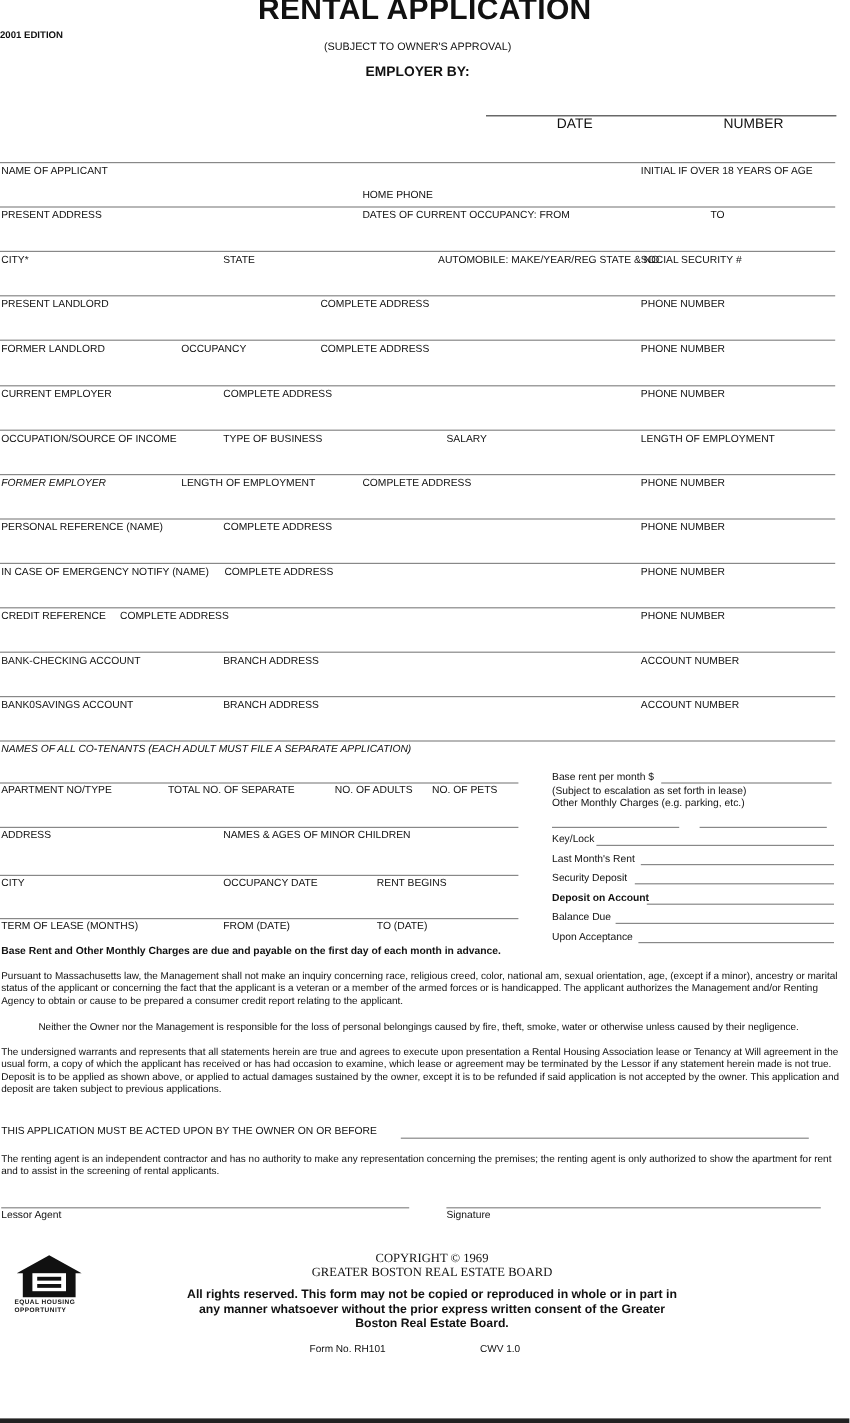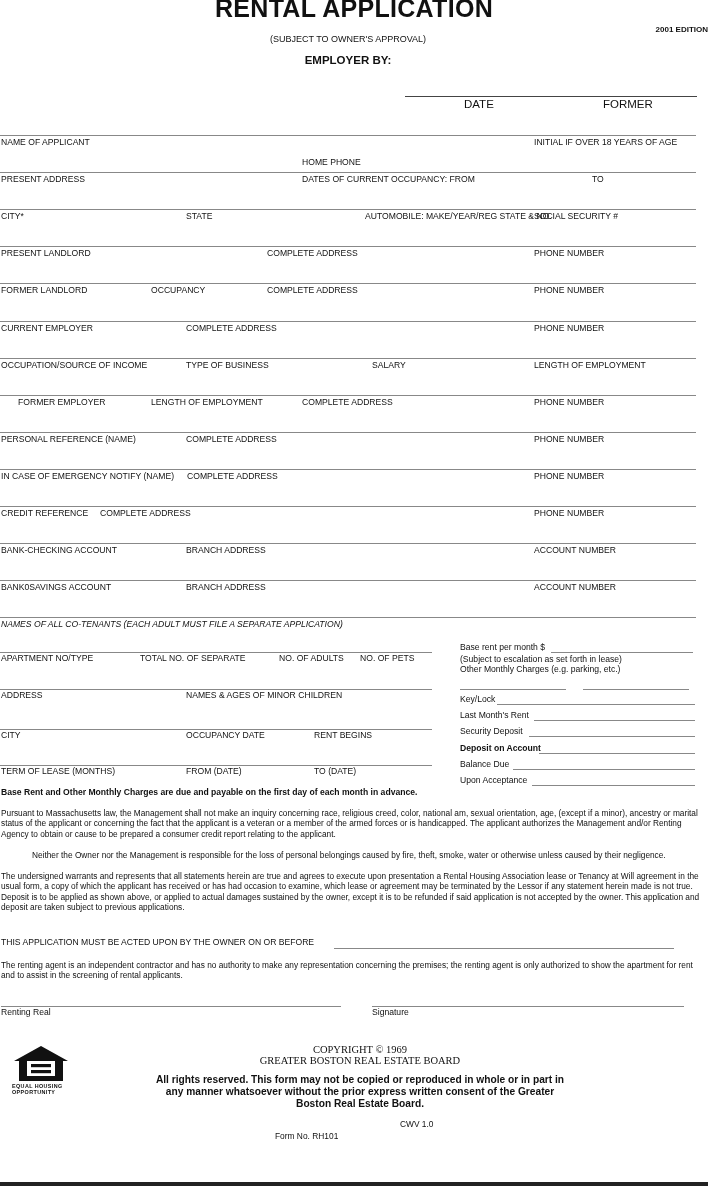--- a/index.html
+++ b/index.html
@@ -1,19 +1,19 @@
 <!DOCTYPE html>
 <html><head>
 <meta charset="utf-8">
 <style>
   html,body{margin:0;padding:0;background:#fff;}
   body{width:708px;height:1186px;position:relative;overflow:hidden;font-family:"Liberation Sans",sans-serif;color:#111;}
   .abs{position:absolute;}
   .title{left:0;width:708px;top:-6px;text-align:center;font-size:25px;font-weight:bold;letter-spacing:0.3px;}
-  .edition{left:0;width:708px;top:25px;text-align:right;font-size:8px;font-weight:bold;}
+  .edition{left:0;width:708px;top:25px;text-align:left;font-size:8px;font-weight:bold;}
   .subject{left:0;width:696px;top:34px;text-align:center;font-size:9px;}
   .prepared{left:0;width:696px;top:54px;text-align:center;font-size:11.5px;font-weight:bold;}
   .hdrline{left:405px;top:96px;width:292px;height:0;border-top:1.2px solid #444;}
   .hdr-date{left:464px;top:98px;font-size:11.5px;}
   .hdr-num{left:603px;top:98px;font-size:11.5px;}
   .rule{height:0;border-top:1px solid #888;}
   .lbl{font-size:8.6px;white-space:nowrap;}
   .para{font-size:8.3px;line-height:10.4px;left:1px;width:700px;}
   .para-b{font-size:8.6px;font-weight:bold;left:1px;}
   .fee{font-size:8.6px;white-space:nowrap;}
@@ -26,21 +26,21 @@
 </style>
 </head>
 <body>
 
 <div class="abs title">RENTAL APPLICATION</div>
 <div class="abs edition">2001 EDITION</div>
 <div class="abs subject">(SUBJECT TO OWNER'S APPROVAL)</div>
 <div class="abs prepared">EMPLOYER BY:</div>
 <div class="abs hdrline"></div>
 <div class="abs hdr-date">DATE</div>
-<div class="abs hdr-num">FORMER</div>
+<div class="abs hdr-num">NUMBER</div>
 
 <div id="rows">
     <div class="abs rule" style="left: 0px; top: 135px; width: 696px;"></div>
     <div class="abs lbl" style="left: 1px; top: 137px;">NAME OF APPLICANT</div>
     <div class="abs lbl" style="left: 302px; top: 137px; margin-top: 20px;">HOME PHONE</div>
     <div class="abs lbl" style="left: 534px; top: 137px;">INITIAL IF OVER 18 YEARS OF AGE</div>
     <div class="abs rule" style="left: 0px; top: 172px; width: 696px;"></div>
     <div class="abs lbl" style="left: 1px; top: 174px;">PRESENT ADDRESS</div>
     <div class="abs lbl" style="left: 302px; top: 174px;">DATES OF CURRENT OCCUPANCY: FROM</div>
     <div class="abs lbl" style="left: 592px; top: 174px;">TO</div>
@@ -61,21 +61,21 @@
     <div class="abs rule" style="left: 0px; top: 321px; width: 696px;"></div>
     <div class="abs lbl" style="left: 1px; top: 323px;">CURRENT EMPLOYER</div>
     <div class="abs lbl" style="left: 186px; top: 323px;">COMPLETE ADDRESS</div>
     <div class="abs lbl" style="left: 534px; top: 323px;">PHONE NUMBER</div>
     <div class="abs rule" style="left: 0px; top: 358px; width: 696px;"></div>
     <div class="abs lbl" style="left: 1px; top: 360px;">OCCUPATION/SOURCE OF INCOME</div>
     <div class="abs lbl" style="left: 186px; top: 360px;">TYPE OF BUSINESS</div>
     <div class="abs lbl" style="left: 372px; top: 360px;">SALARY</div>
     <div class="abs lbl" style="left: 534px; top: 360px;">LENGTH OF EMPLOYMENT</div>
     <div class="abs rule" style="left: 0px; top: 395px; width: 696px;"></div>
-    <div class="abs lbl" style="left: 18px; top: 397px;">FORMER EMPLOYER</div>
+    <div class="abs lbl" style="left: 1px; top: 397px; font-style: italic;">FORMER EMPLOYER</div>
     <div class="abs lbl" style="left: 151px; top: 397px;">LENGTH OF EMPLOYMENT</div>
     <div class="abs lbl" style="left: 302px; top: 397px;">COMPLETE ADDRESS</div>
     <div class="abs lbl" style="left: 534px; top: 397px;">PHONE NUMBER</div>
     <div class="abs rule" style="left: 0px; top: 432px; width: 696px;"></div>
     <div class="abs lbl" style="left: 1px; top: 434px;">PERSONAL REFERENCE (NAME)</div>
     <div class="abs lbl" style="left: 186px; top: 434px;">COMPLETE ADDRESS</div>
     <div class="abs lbl" style="left: 534px; top: 434px;">PHONE NUMBER</div>
     <div class="abs rule" style="left: 0px; top: 469px; width: 696px;"></div>
     <div class="abs lbl" style="left: 1px; top: 471px;">IN CASE OF EMERGENCY NOTIFY (NAME)</div>
     <div class="abs lbl" style="left: 187px; top: 471px;">COMPLETE ADDRESS</div>
@@ -140,32 +140,32 @@
 <div class="abs para-b" style="top:787px;">Base Rent and Other Monthly Charges are due and payable on the first day of each month in advance.</div>
 <div class="abs para" style="top:808px;">Pursuant to Massachusetts law, the Management shall not make an inquiry concerning race, religious creed, color, national       am, sexual orientation, age, (except if a minor), ancestry or marital status of the applicant or concerning the fact that the applicant is a veteran or a member of the armed forces or is handicapped. The applicant authorizes the Management and/or Renting Agency to obtain or cause to be prepared a consumer credit report relating to the applicant.</div>
 <div class="abs para" style="top:850px;padding-left:31px;">Neither the Owner nor the Management is responsible for the loss of personal belongings caused by fire, theft, smoke, water or otherwise unless caused by their negligence.</div>
 <div class="abs para" style="top:871px;">The undersigned warrants and represents that all statements herein are true and agrees to execute upon presentation a Rental Housing Association lease or Tenancy at Will agreement in the usual form, a copy of which the applicant has received or has had occasion to examine, which lease or agreement may be terminated by the Lessor if any statement herein made is not true. Deposit is to be applied as shown above, or applied to actual damages sustained by the owner, except it is to be refunded if said application is not accepted by the owner. This application and deposit are taken subject to previous applications.</div>
 
 <div class="abs lbl" style="left:1px;top:937px;">THIS APPLICATION MUST BE ACTED UPON BY THE OWNER ON OR BEFORE</div>
 <div class="abs rule" style="left:334px;top:948px;width:340px;"></div>
 <div class="abs para" style="top:960px;">The renting agent is an independent contractor and has no authority to make any representation concerning the premises; the renting agent is only authorized to show the apartment for rent and to assist in the screening of rental applicants.</div>
 
 <div class="abs rule" style="left:1px;top:1006px;width:340px;"></div>
-<div class="abs lbl" style="left:1px;top:1007px;">Renting Real</div>
+<div class="abs lbl" style="left:1px;top:1007px;">Lessor Agent</div>
 <div class="abs rule" style="left:372px;top:1006px;width:312px;"></div>
 <div class="abs lbl" style="left:372px;top:1007px;">Signature</div>
 
 <div class="abs" style="left:12px;top:1044px;width:60px;height:50px;">
   <svg width="58" height="38" viewBox="0 0 58 38" style="position:absolute;left:0;top:0;">
     <polygon points="29,2 2,17 7,17 7,37 51,37 51,17 56,17" fill="#111"></polygon>
     <rect x="15" y="17" width="28" height="15" fill="#fff"></rect>
     <rect x="19" y="20" width="20" height="3.2" fill="#111"></rect>
     <rect x="19" y="26" width="20" height="3.2" fill="#111"></rect>
   </svg>
   <div class="eho-text" style="position:absolute;left:0;top:39px;">EQUAL HOUSING</div>
   <div class="eho-text" style="position:absolute;left:0;top:45px;">OPPORTUNITY</div>
 </div>
 <div class="abs copyright" style="top:1044px;">COPYRIGHT © 1969</div>
 <div class="abs copyright" style="top:1055px;">GREATER BOSTON REAL ESTATE BOARD</div>
 <div class="abs rights" style="top:1074px;">All rights reserved. This form may not be copied or reproduced in whole or in part in any manner whatsoever without the prior express written consent of the Greater Boston Real Estate Board.</div>
-<div class="abs formno" style="left:275px;top:1119px;margin-top:12px;">Form No. RH101</div>
+<div class="abs formno" style="left:258px;top:1119px;">Form No. RH101</div>
 <div class="abs formno" style="left:400px;top:1119px;">CWV 1.0</div>
 <div class="abs bottombar"></div>
 
 </body></html>

